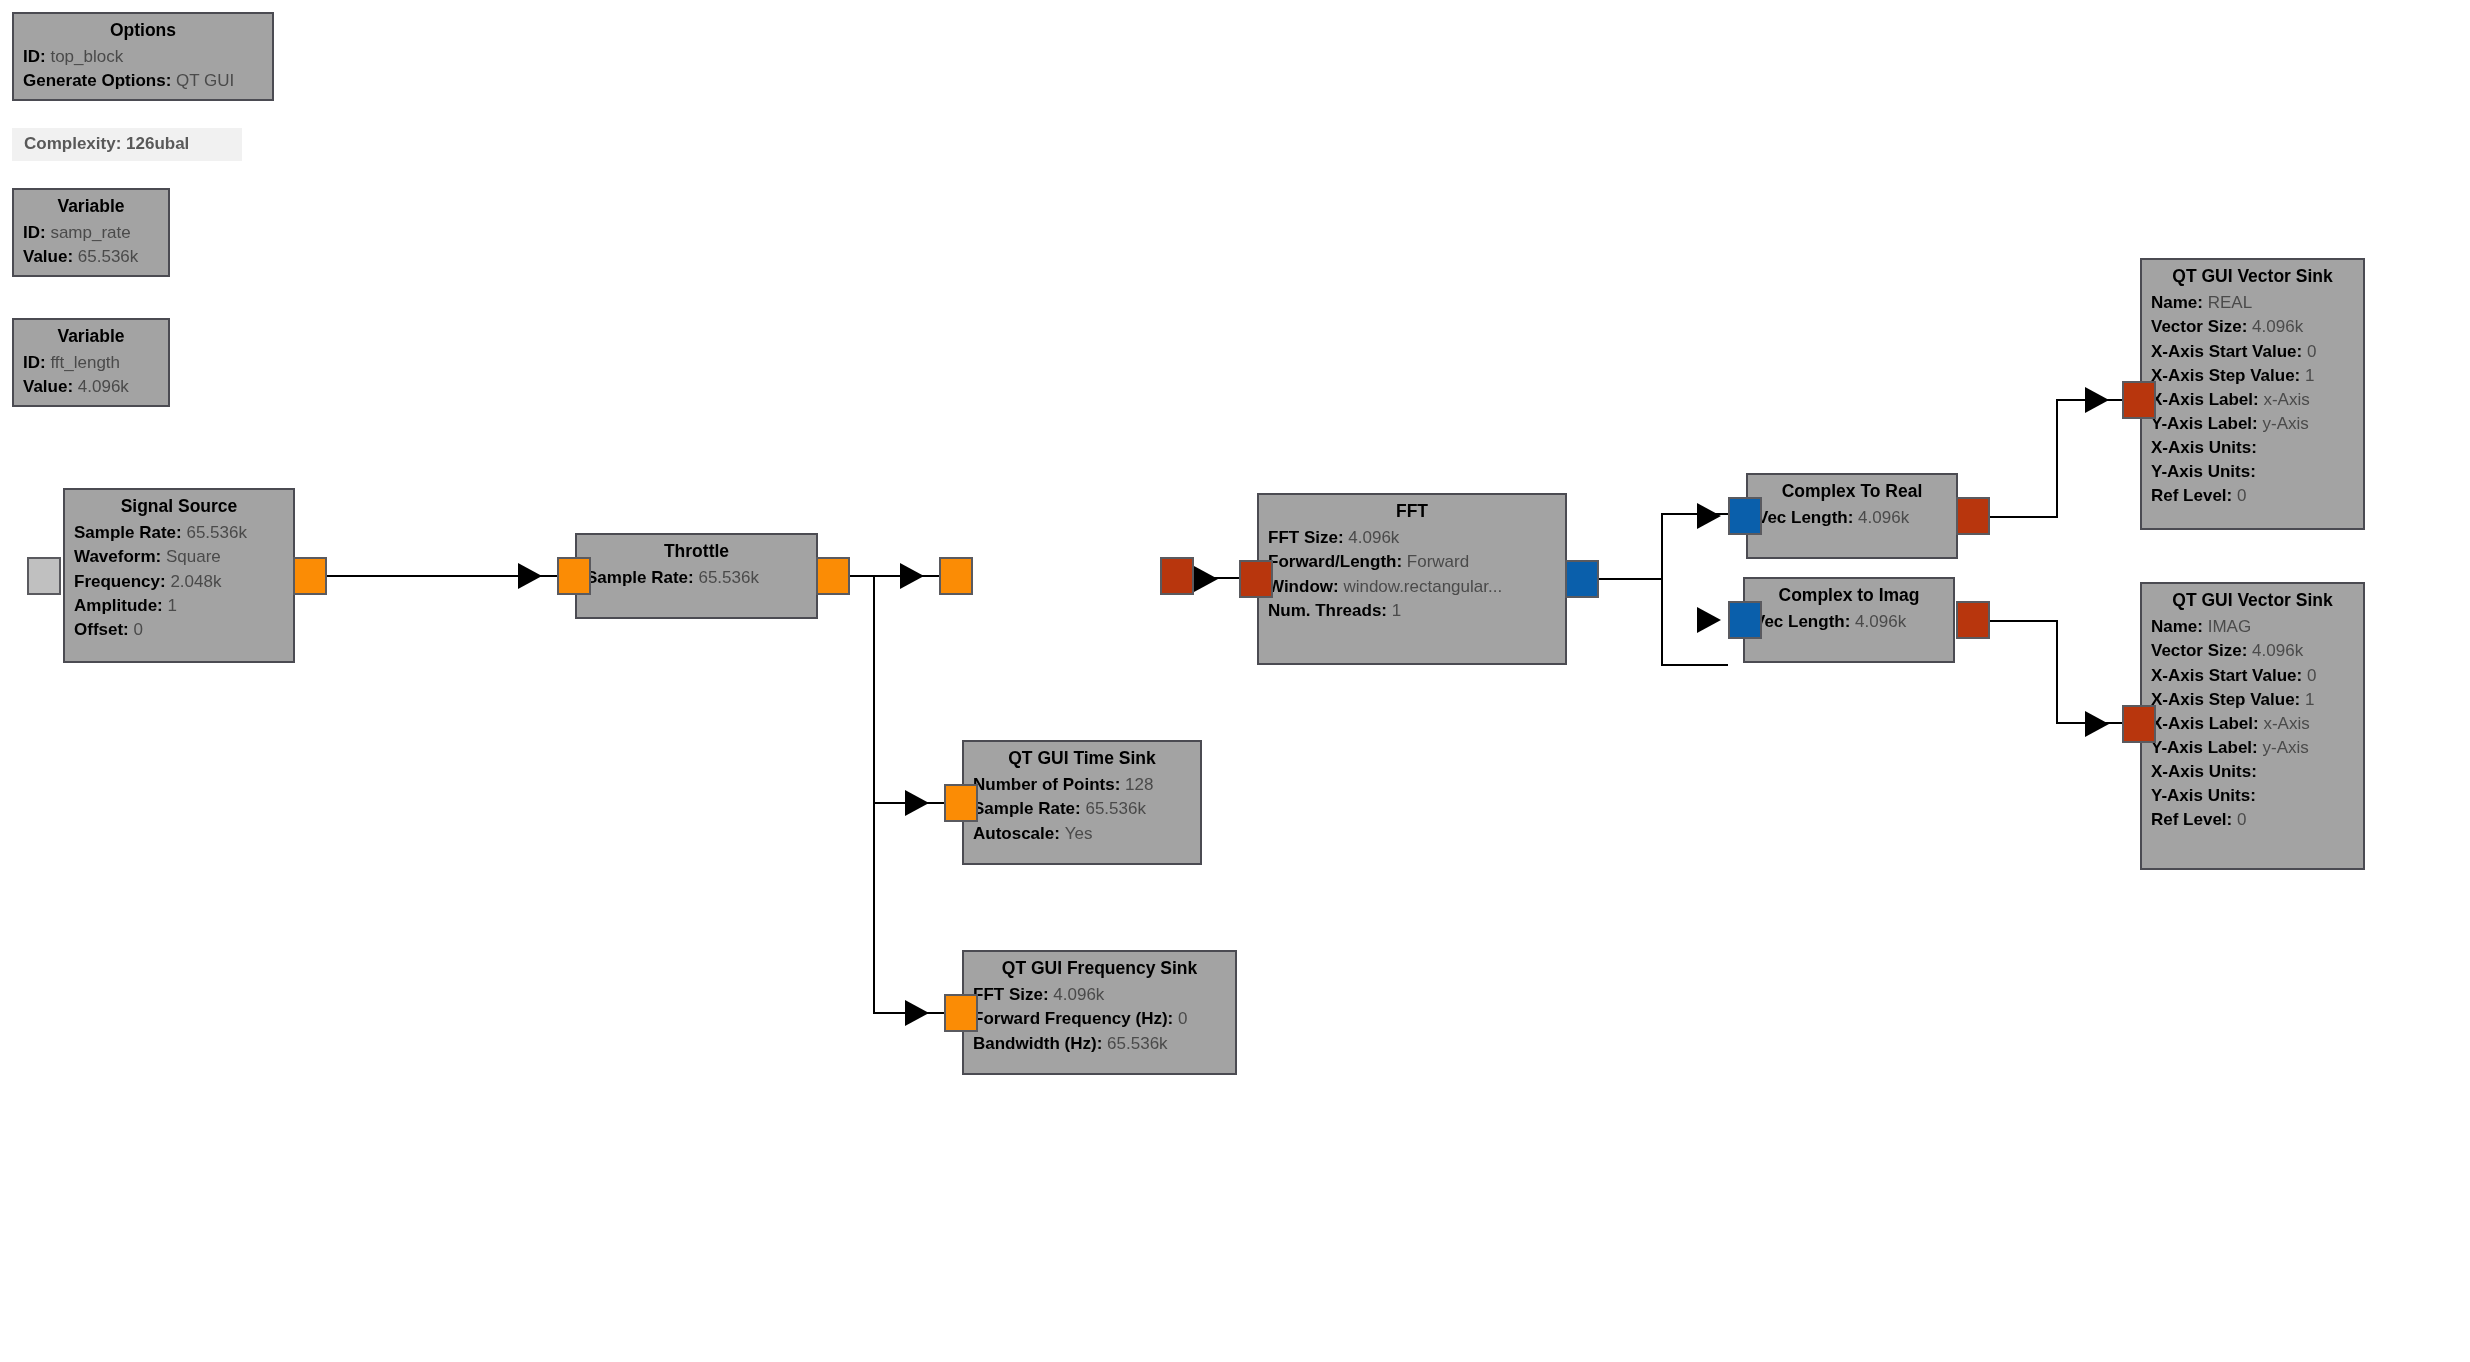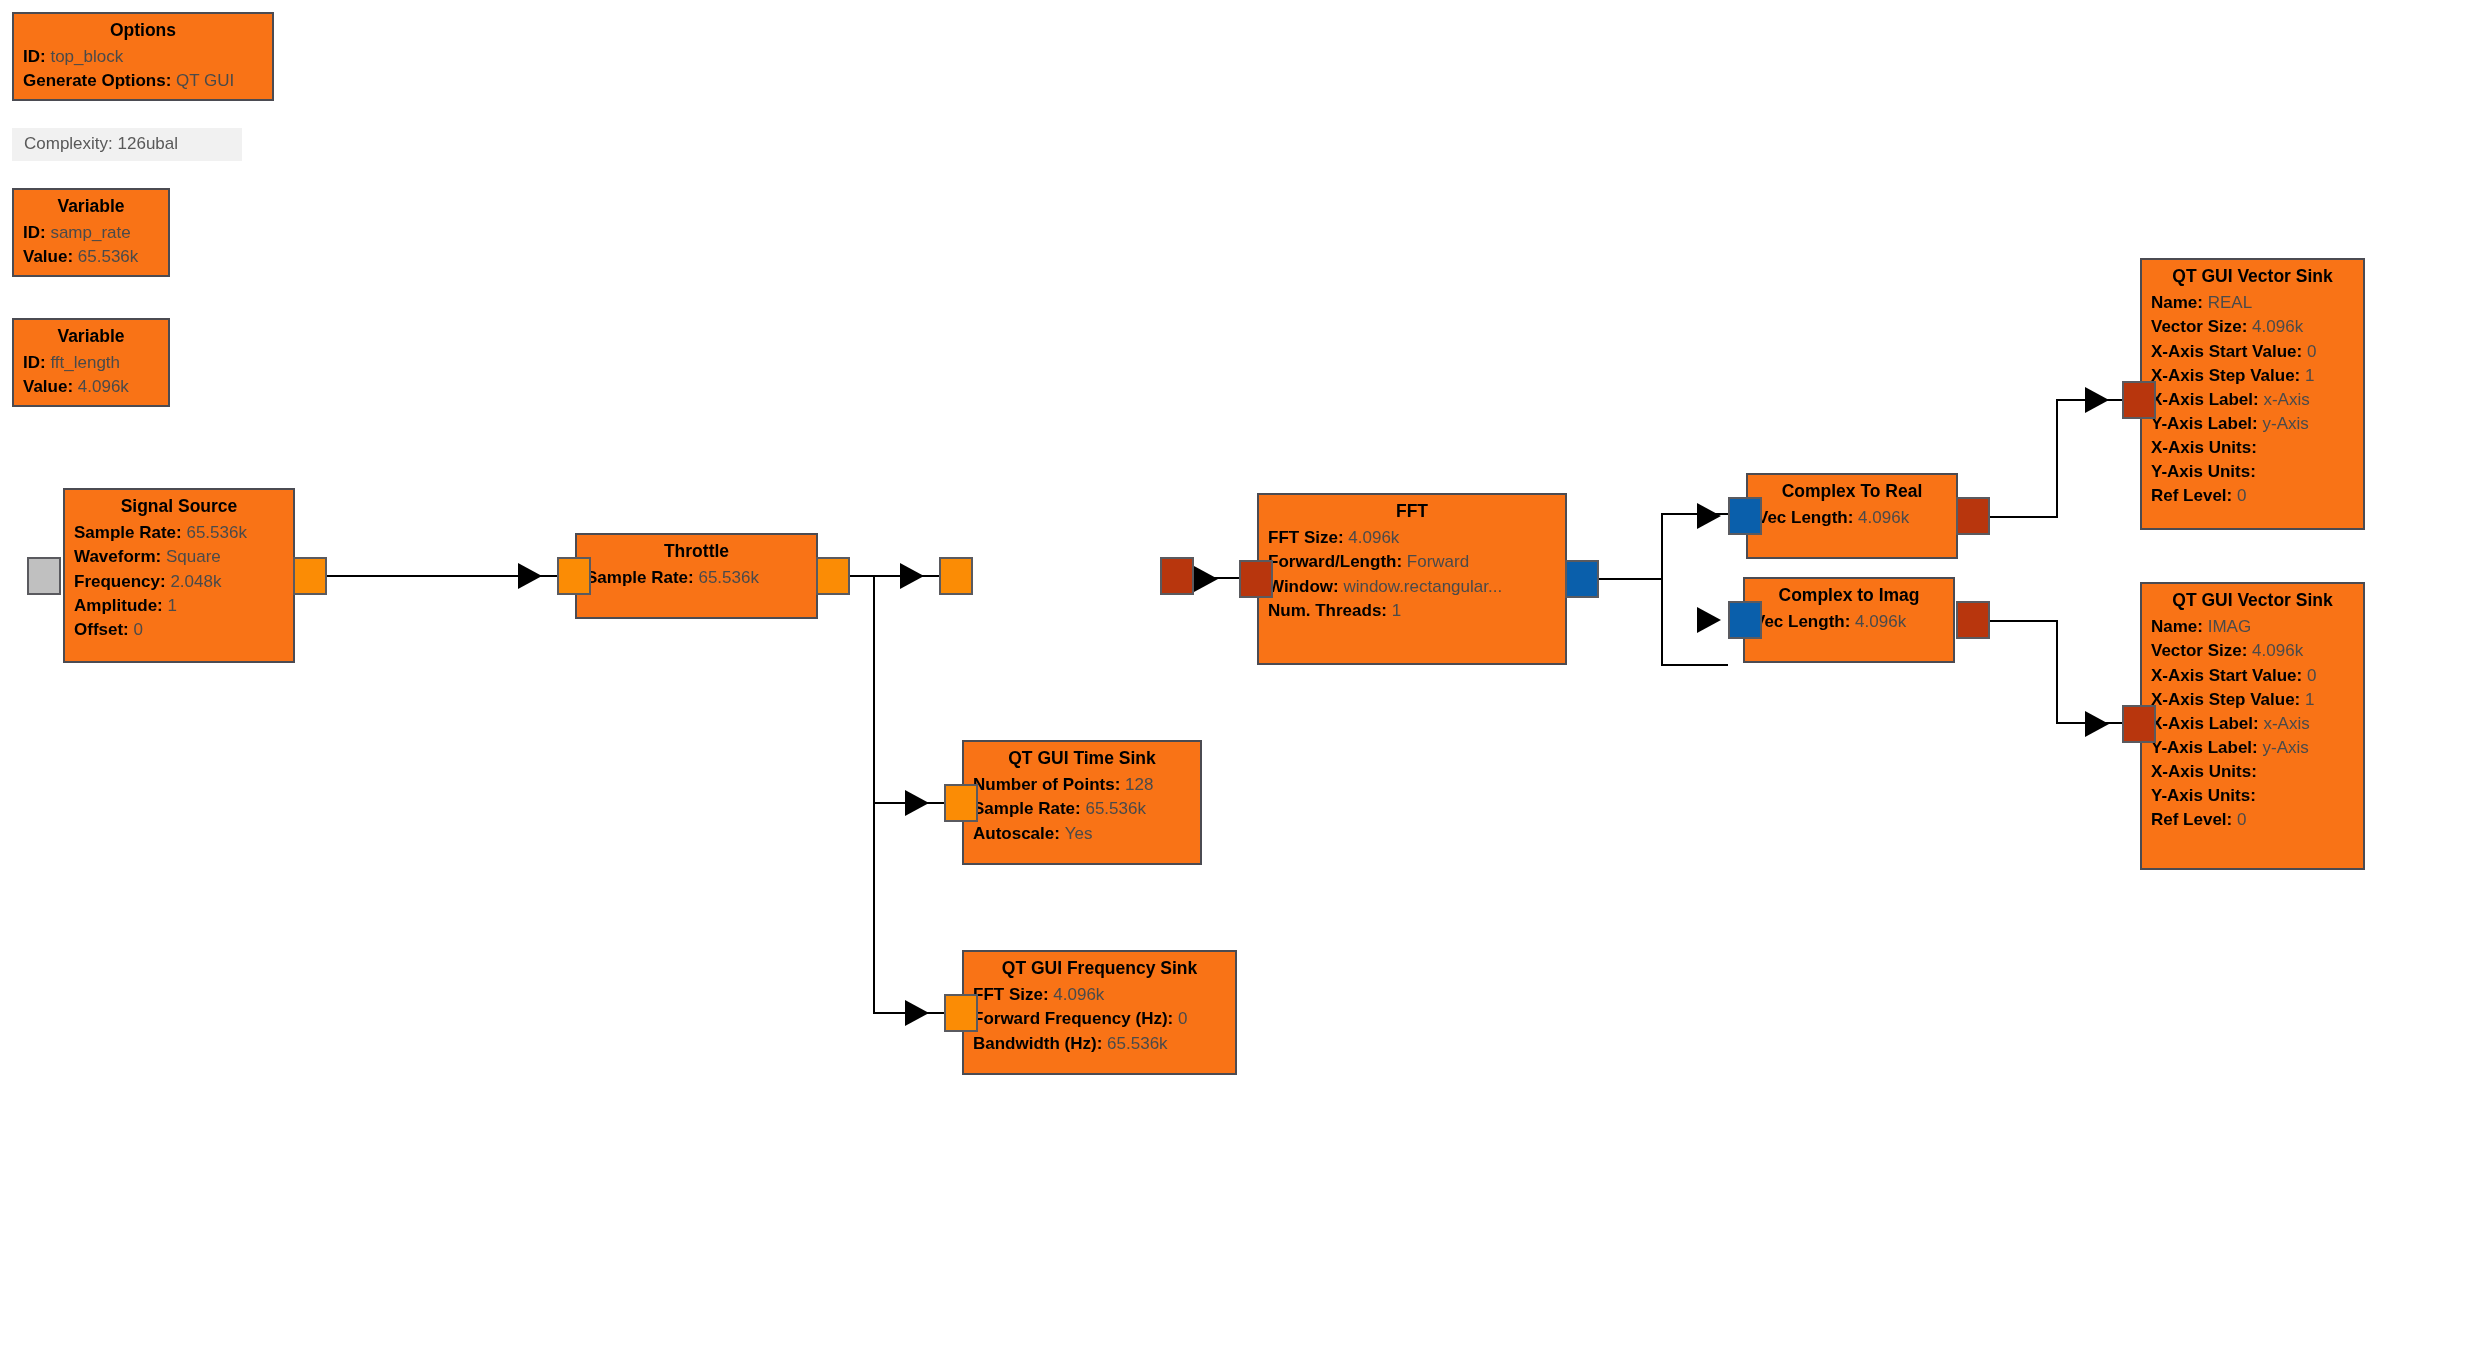--- a/index.html
+++ b/index.html
@@ -14,21 +14,21 @@
     position: relative;
     width: 2470px;
     height: 1362px;
     background: #ffffff;
     overflow: hidden;
   }
   
   .block {
     position: absolute;
     box-sizing: border-box;
-    background: #f97316;
+    background: #a3a3a3;
     border: 2px solid #4b4b52;
     padding: 4px 9px 6px 9px;
     font-size: 17px;
     line-height: 1.36;
     color: #000000;
     white-space: nowrap;
   }
   .block .title {
     font-weight: bold;
     text-align: center;
@@ -44,21 +44,21 @@
   }
   .block .row .v {
     font-weight: normal;
     color: #4a4a4a;
   }
   
   .complexity {
     position: absolute;
     background: #f1f1f1;
     color: #595959;
-    font-weight: normal;
+    font-weight: bold;
     font-size: 17px;
     padding: 6px 0 7px 12px;
     box-sizing: border-box;
     white-space: nowrap;
   }
   
   .port {
     position: absolute;
     box-sizing: border-box;
     border: 2px solid #5a5a5f;

